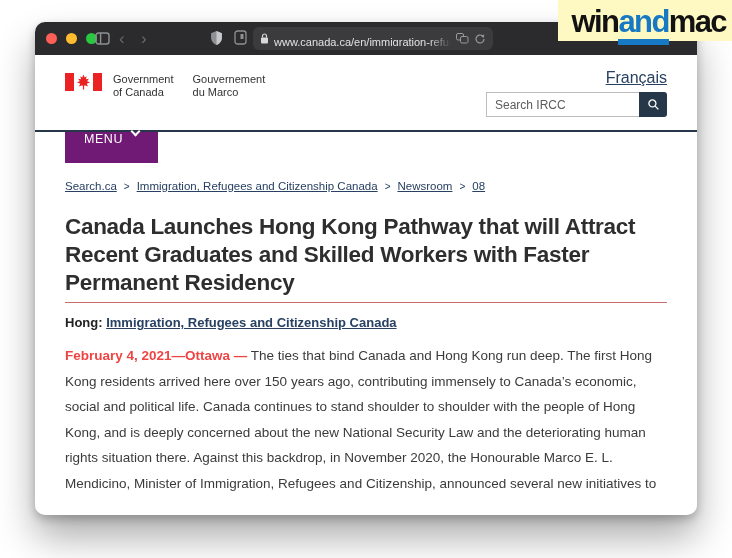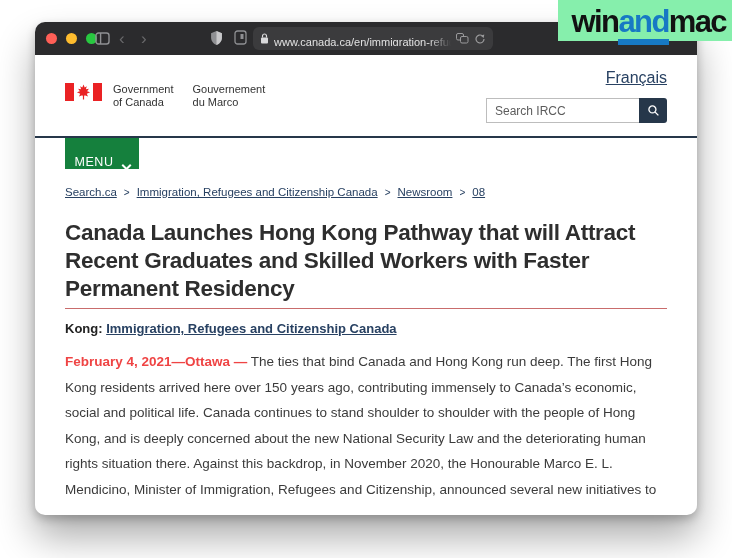--- a/index.html
+++ b/index.html
@@ -23,50 +23,50 @@
 
   .urlfield { position:absolute; left:218px; top:5px; width:240px; height:23px;
               background:#3b3b3d; border-radius:6px; display:flex; align-items:center;
               padding:0 7px; gap:5px; }
   .urltext-wrap { position:relative; flex:1; overflow:hidden; white-space:nowrap; height:14px; }
   .urltext { font-size:11px; color:#e2e2e2; letter-spacing:0; }
   .urltext-wrap::after { content:""; position:absolute; right:0; top:0; width:22px; height:100%;
               background:linear-gradient(to right, rgba(59,59,61,0), #3b3b3d); }
 
   
-  .wm-logo { position:absolute; top:0; right:0; z-index:9; background:#86efac;
+  .wm-logo { position:absolute; top:0; right:0; z-index:9; background:#fef9c3;
              padding:6px 6px 3px 14px; text-align:right; }
   .wm-line { font-size:31px; font-weight:700; letter-spacing:-1.6px; color:#121212; line-height:32px; white-space:nowrap; }
   .wm-and  { color:#1779c4; border-bottom:6px solid #1779c4; padding-bottom:0px; }
   .wm-tag  { font-size:9.5px; font-weight:700; color:#2d2d2d; letter-spacing:0; margin-top:-3px; padding-right:2px; }
 
   
   .site-header { display:flex; justify-content:space-between; padding:10px 30px 0 30px; }
-  .fip { display:flex; align-items:flex-start; gap:11px; margin-top:18px; }
+  .fip { display:flex; align-items:flex-start; gap:11px; margin-top:8px; }
   .flag { position:relative; width:37px; height:18px; background:#fff; border:0; flex:0 0 auto; }
   .flag .band { position:absolute; top:0; width:9px; height:18px; background:#ea2224; }
   .flag .band.l { left:0; } .flag .band.r { right:0; }
   .flag svg { position:absolute; left:11px; top:1px; }
   .fip-text { display:flex; gap:19px; }
   .fip-col { font-size:11px; line-height:13px; color:#333; }
   .header-right { display:flex; flex-direction:column; align-items:flex-end; padding-top:4px; }
   .lang-link { font-size:16px; color:#284162; text-decoration:underline; cursor:pointer; }
-  .search-row { display:flex; margin-top:11px;border-radius:6px; }
+  .search-row { display:flex; margin-top:5px;border-radius:6px; }
   .search-input { width:153px; height:25px; border:1px solid #bdbdbd; border-right:none;
                   font-size:12px; padding:0 8px; color:#444; outline:none;
                   font-family:"Liberation Sans", sans-serif; }
   .search-input::placeholder { color:#5c5c5c; opacity:1; }
   .search-btn { width:28px; height:25px; background:#26374a; border:none; border-radius:0 3px 3px 0;
                 display:flex; align-items:center; justify-content:center; cursor:pointer; }
 
   
   .menu-bar { margin-top:13px; border-top:2px solid #26374a; padding:0 30px; }
-  .menu-btn { width:74px; height:31px; background:#15803d; color:#fff; border:none;
+  .menu-btn { width:93px; height:31px; background:#701a75; color:#fff; border:none;
               font-size:12.5px; letter-spacing:.6px; font-family:"Liberation Sans", sans-serif;
-              display:flex; align-items:flex-end; justify-content:center; gap:9px; cursor:pointer; }
+              display:flex; align-items:flex-start; justify-content:center; gap:9px; cursor:pointer; }
   .chev-down { width:7px; height:7px; border-right:2px solid #fff; border-bottom:2px solid #fff;
                transform:rotate(45deg); margin-top:-4px; }
 
   
   .breadcrumb { padding:0 30px; margin-top:17px; font-size:11.5px; color:#284162; }
   .crumb { color:#284162; text-decoration:underline; cursor:pointer; }
   .crumb-sep { margin:0 7px; font-size:10px; color:#284162; }
 
   
   .article { padding:0 30px; }
@@ -187,21 +187,21 @@
       </div>
 
       <nav class="breadcrumb">
         <a class="crumb">Search.ca</a><span class="crumb-sep">&gt;</span><a class="crumb">Immigration, Refugees and Citizenship Canada</a><span class="crumb-sep">&gt;</span><a class="crumb">Newsroom</a><span class="crumb-sep">&gt;</span><a class="crumb">08</a>
       </nav>
 
       <div class="article">
         <h1 class="article-title">Canada Launches Hong Kong Pathway that will Attract Recent Graduates and Skilled Workers with Faster Permanent Residency</h1>
 
         <div class="from-line">
-          <span>Kong:</span>
+          <span>Hong:</span>
           <a class="from-link">Immigration, Refugees and Citizenship Canada</a>
         </div>
 
 
         <p class="body-par"><span class="body-lead">February 4, 2021—Ottawa —</span><span> The ties that bind Canada and Hong Kong run deep. The first Hong Kong residents arrived here over 150 years ago, contributing immensely to Canada’s economic, social and political life. Canada continues to stand shoulder to shoulder with the people of Hong Kong, and is deeply concerned about the new National Security Law and the deteriorating human rights situation there. Against this backdrop, in November 2020, the Honourable Marco E. L. Mendicino, Minister of Immigration, Refugees and Citizenship, announced several new initiatives to</span></p>
       </div>
 
     </div>
   </div>
 </div>

